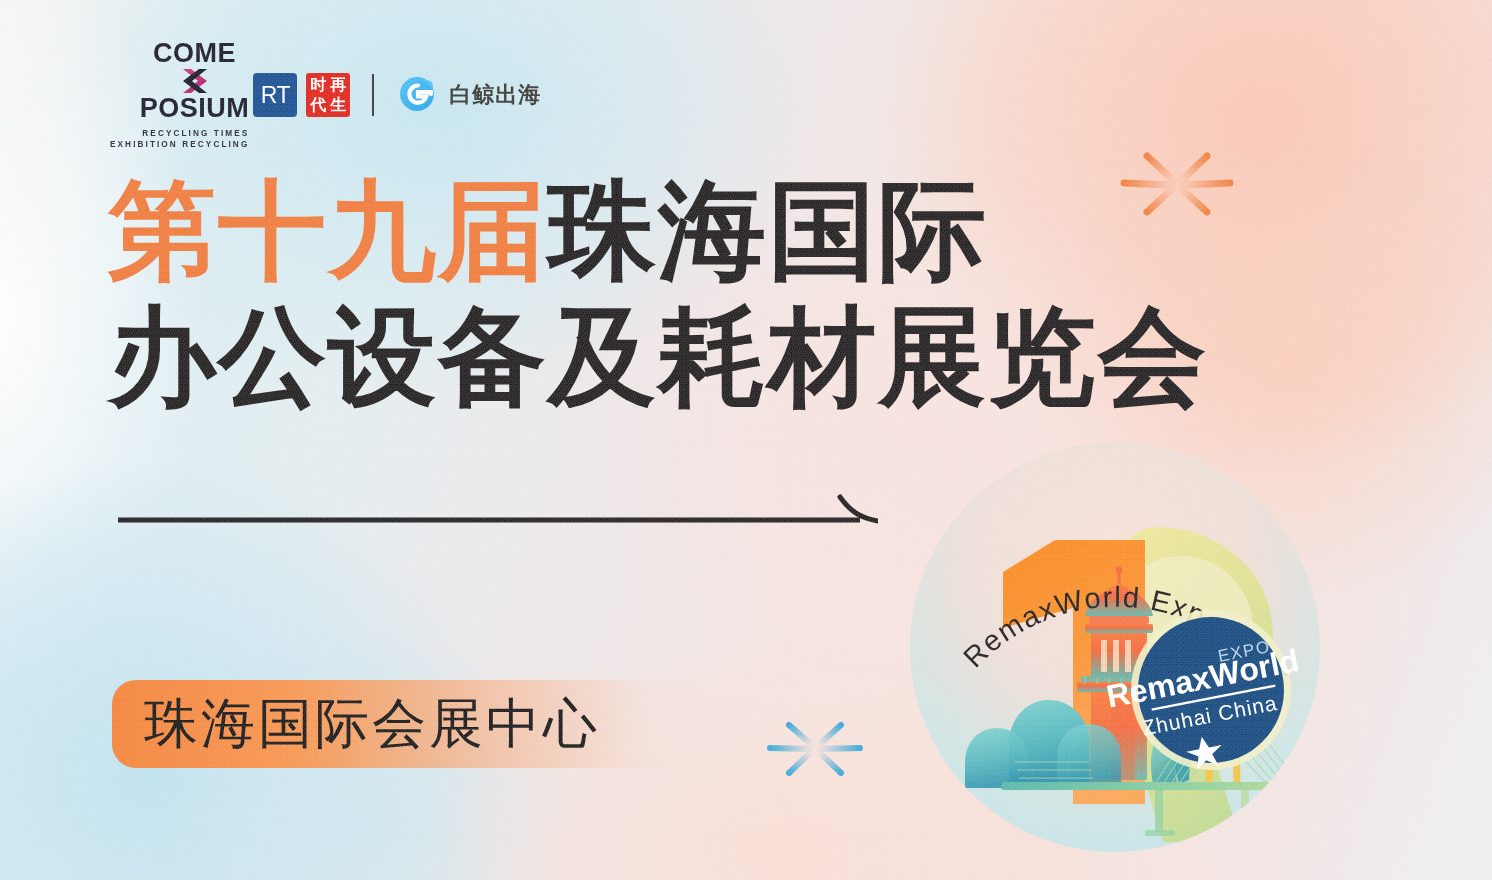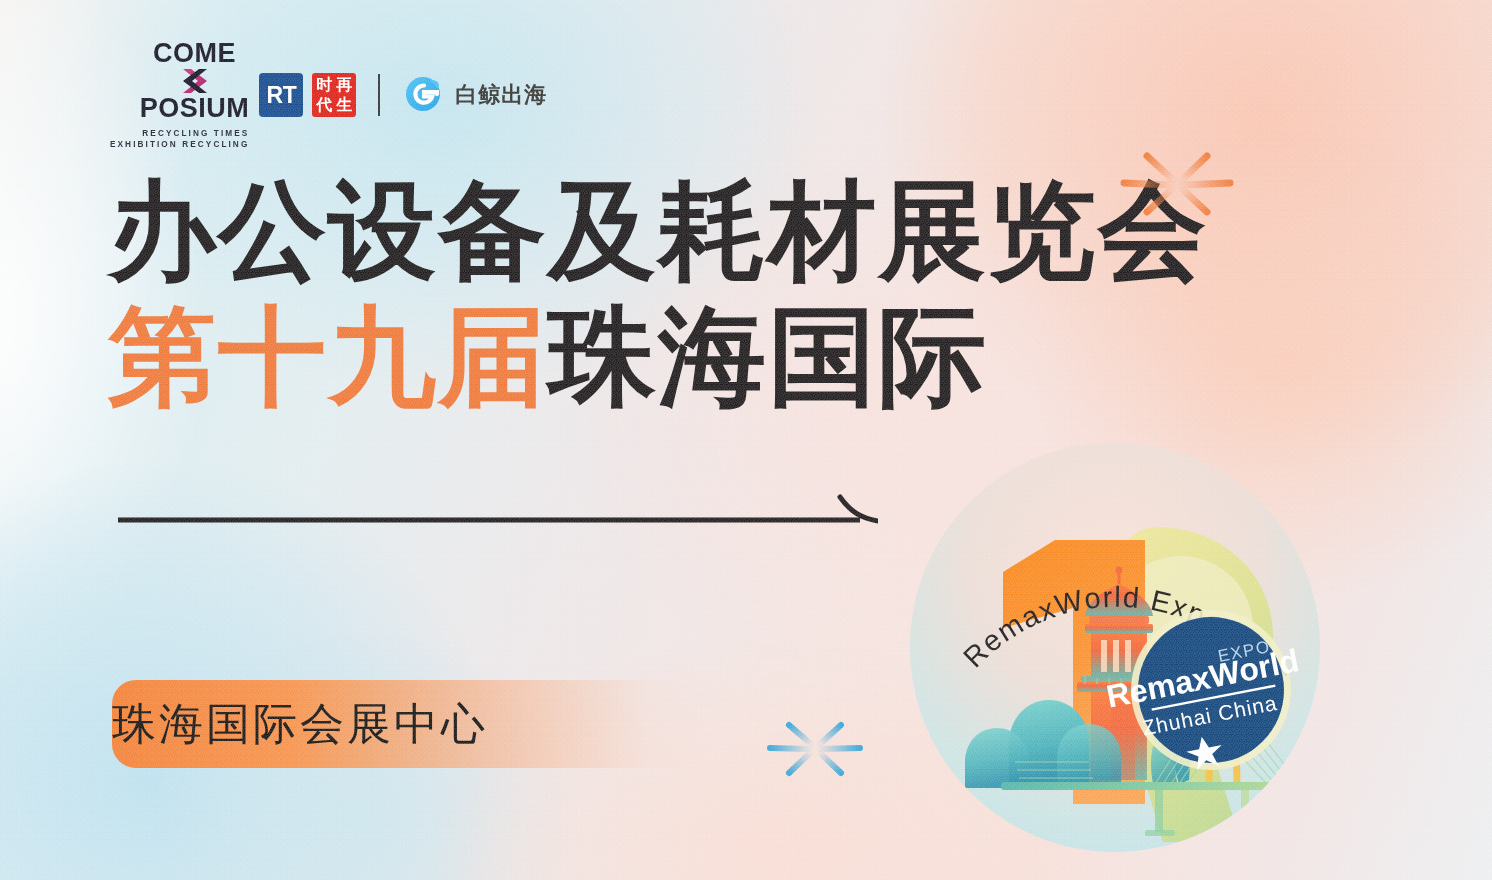--- a/index.html
+++ b/index.html
@@ -130,26 +130,26 @@
     font-weight: 700;
     color: #2a2a3a;
     line-height: 1.35;
     text-align: right;
     margin-top: 6px;
   }
   .rt-logo {
     width: 44px; height: 44px;
     background: #1b4f91;
     border-radius: 4px;
-    margin-left: 10px;
+    margin-left: 4px;
     display: flex;
     align-items: center;
     justify-content: center;
     color: #ffffff;
-    font-weight: 700;
+    font-weight: 400;
     font-size: 23px;
     letter-spacing: -0.5px;
     text-align: right;
   }
   .rt-seal {
     width: 44px; height: 44px;
     background: #e1251b;
     margin-left: 9px;
     border-radius: 3px;
     display: grid;
@@ -231,22 +231,23 @@
     padding-left: 32px;
     background: linear-gradient(90deg, #f5843a 0%, #f8954f 28%, rgba(249,168,122,0.65) 62%, rgba(250,200,175,0.12) 90%, rgba(250,210,190,0) 100%);
     font-size: 56px;
     font-weight: 700;
     letter-spacing: 1px;
   }
   .pill-venue {
     top: 680px;
     width: 596px;
     height: 88px;
+    padding-left: 32px;
     background: linear-gradient(90deg, #f5843a 0%, #f8954f 30%, rgba(249,170,124,0.6) 64%, rgba(250,202,178,0.1) 90%, rgba(250,212,192,0) 100%);
-    font-size: 44px;
+    font-size: 54px;
     font-weight: 400;
     letter-spacing: 3px;
   }
 
   
   .sparkle { position: absolute; }
 
   
   .emblem {
     position: absolute;
@@ -321,24 +322,24 @@
           <path d="M21 3c9.4 0 17 7.6 17 17s-7.6 17-17 17S4 29.4 4 20 11.6 3 21 3z" fill="url(#bjg)"></path>
           <path d="M22 11.5c-4.8 0-8.6 3.8-8.6 8.6s3.8 8.6 8.6 8.6c4 0 7.3-2.6 8.3-6.3h-8.3v-4.4h13v2.1" fill="none" stroke="#ffffff" stroke-width="4.2" stroke-linecap="round"></path>
           <path d="M30 6c4 0 7 2.3 7 5.2 0 1.4-.8 2.6-2 3.4-1.2-3.6-4-6.4-7.5-7.8.8-.5 1.6-.8 2.5-.8z" fill="#4fc3f7"></path>
         </svg>
       </span>
       <span class="bj-text">白鲸出海</span>
     </div>
   </div>
 
   <div class="headline">
-    <div class="title-line">办公设备及耗材展览会</div>
     <div class="title-line">
       <span class="title-accent">第十九届</span><span>珠海国际</span>
     </div>
+    <div class="title-line">办公设备及耗材展览会</div>
   </div>
 
   <div class="rule">
     <svg viewBox="0 0 760 46" width="760" height="46" preserveAspectRatio="none">
       <path d="M0 33 L742 33" stroke="#231f20" stroke-width="5" fill="none" stroke-linecap="butt"></path>
       <path d="M722 10 C732 24 742 31 760 34" stroke="#231f20" stroke-width="5" fill="none" stroke-linecap="round"></path>
     </svg>
   </div>
 
   <div class="pill pill-venue">

